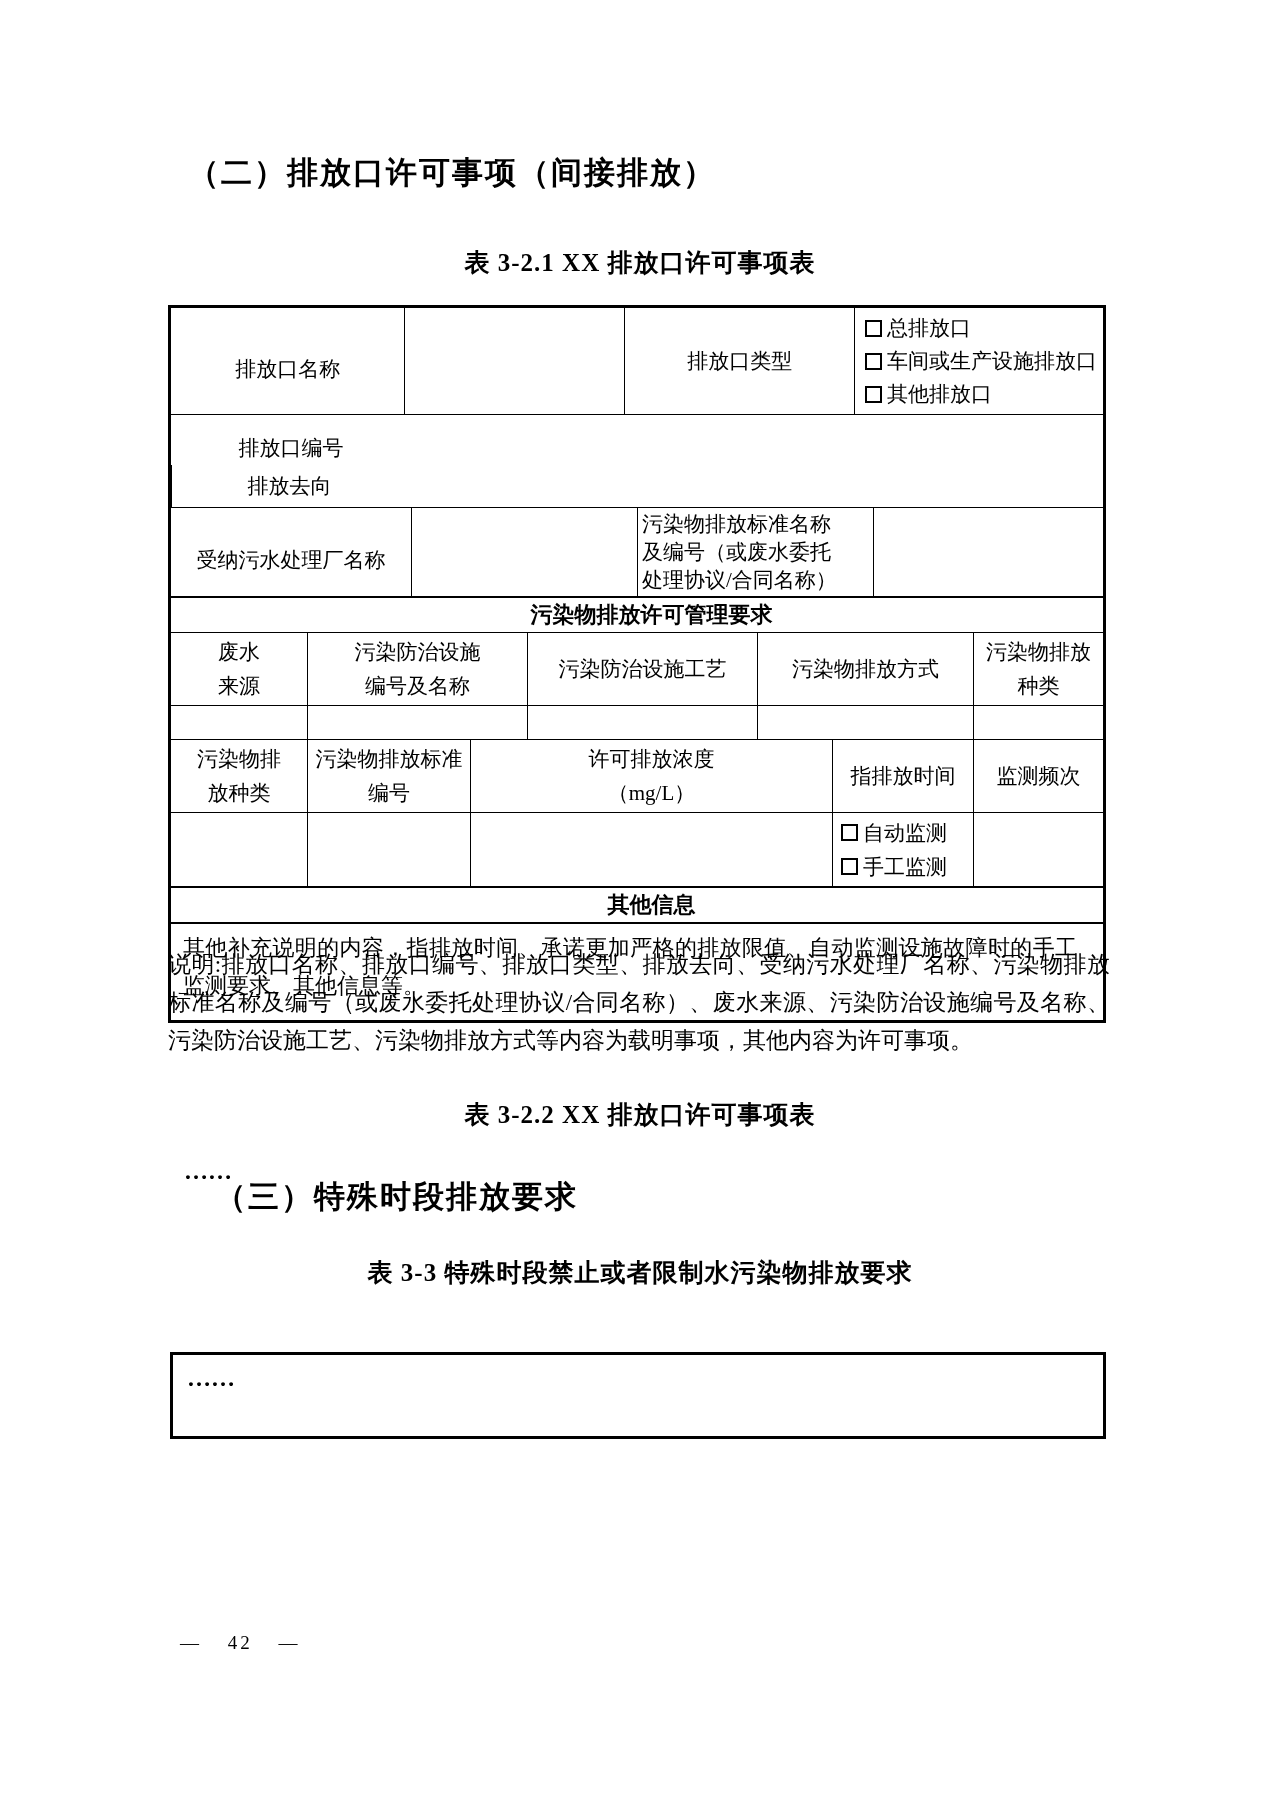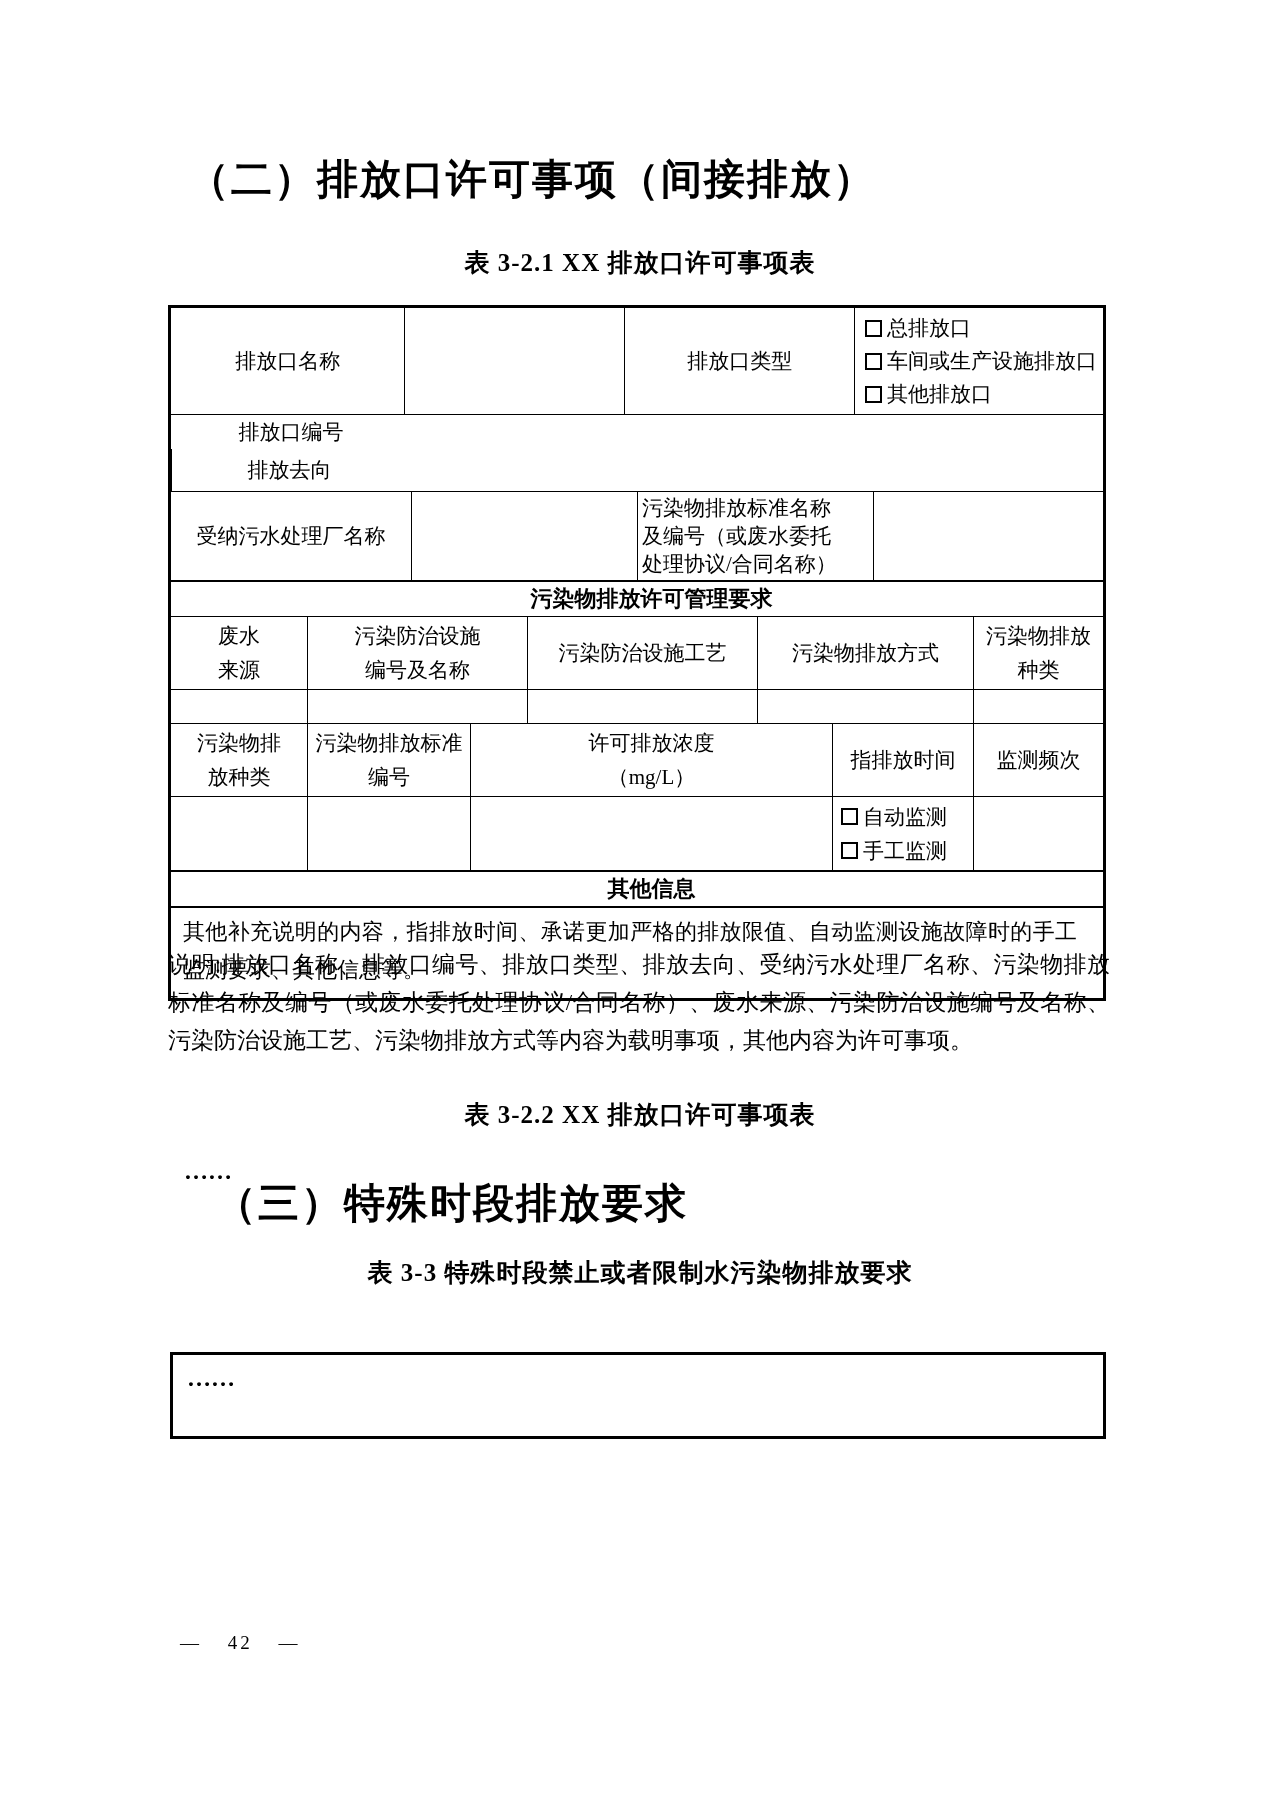--- a/index.html
+++ b/index.html
@@ -3,42 +3,42 @@
 <meta charset="utf-8">
 <style>
   * { margin:0; padding:0; box-sizing:border-box; }
   html,body { background:#e8e8e8; }
   .page {
     position:relative; width:1280px; height:1810px; background:#ffffff;
     font-family:"Liberation Serif","DejaVu Serif",serif; color:#000;
     overflow:hidden; margin:0 auto;
   }
   .h2 {
-    position:absolute; font-weight:bold; font-size:41px; letter-spacing:2px;
+    position:absolute; font-weight:bold; font-size:31px; letter-spacing:2px;
     white-space:nowrap;
   }
   .tbl-title {
     position:absolute; left:0; width:1280px; text-align:center;
     font-weight:bold; font-size:25px; white-space:nowrap; letter-spacing:1px;
   }
   .tbl {
     position:absolute; left:168px; top:305px; width:938px;
     border:3px solid #000; background:#fff;
   }
   .r { display:flex; align-items:stretch; border-top:1px solid #000; }
   .r:first-child { border-top:none; }
   .r.thick { border-top-width:2px; }
   .c {
     border-left:1px solid #000; display:flex; align-items:center;
     justify-content:center; text-align:center; font-size:21px;
     line-height:30px; padding:2px 4px;
   }
   .c:first-child { border-left:none; }
   
-  .a1{width:240px;} .a2{width:226px;} .a3{width:236px;} .a4{flex:1;}
+  .a1{width:240px;margin-top:16px;} .a2{width:226px;} .a3{width:236px;} .a4{flex:1;}
   
   .b1{width:136px;} .b2{width:220px;} .b3{width:230px;} .b4{width:216px;} .b5{flex:1;}
   
   .d1{width:136px;} .d2{width:163px;} .d3{width:362px;} .d4{width:141px;} .d5{flex:1;}
   .merged { width:100%; justify-content:center; font-weight:bold; font-size:22px;padding-left:33px; }
   .opts {
     flex-direction:column; align-items:flex-start; justify-content:center;
     gap:11px; padding:8px 6px 8px 10px; text-align:left;
   }
   .opt { display:flex; align-items:center; line-height:22px; white-space:nowrap; }
@@ -48,21 +48,21 @@
   }
   .wrap2 { display:block; line-height:34px; }
   .w48  { width:52px;  }
   .w136 { max-width:140px; }
   .w92  { max-width:96px;  }
   .leftcell { justify-content:flex-start; text-align:left; }
   .w192 { width:196px; line-height:28px; }
   .freetext {
     width:100%; justify-content:flex-start; align-items:flex-start;
     text-align:justify; font-size:22px; line-height:38px;
-    padding:5px 26px 9px 12px; font-weight:normal;
+    padding:5px 26px 15px 12px; font-weight:normal;
   }
   .note {
     position:absolute; left:168px; top:946px; width:942px;
     font-size:23px; line-height:38px; text-align:justify;
   }
   .ellipsis { position:absolute; font-weight:bold; font-size:24px; }
   .box33 {
     position:absolute; left:170px; top:1352px; width:936px; height:87px;
     border:3px solid #000; background:#fff;
   }

